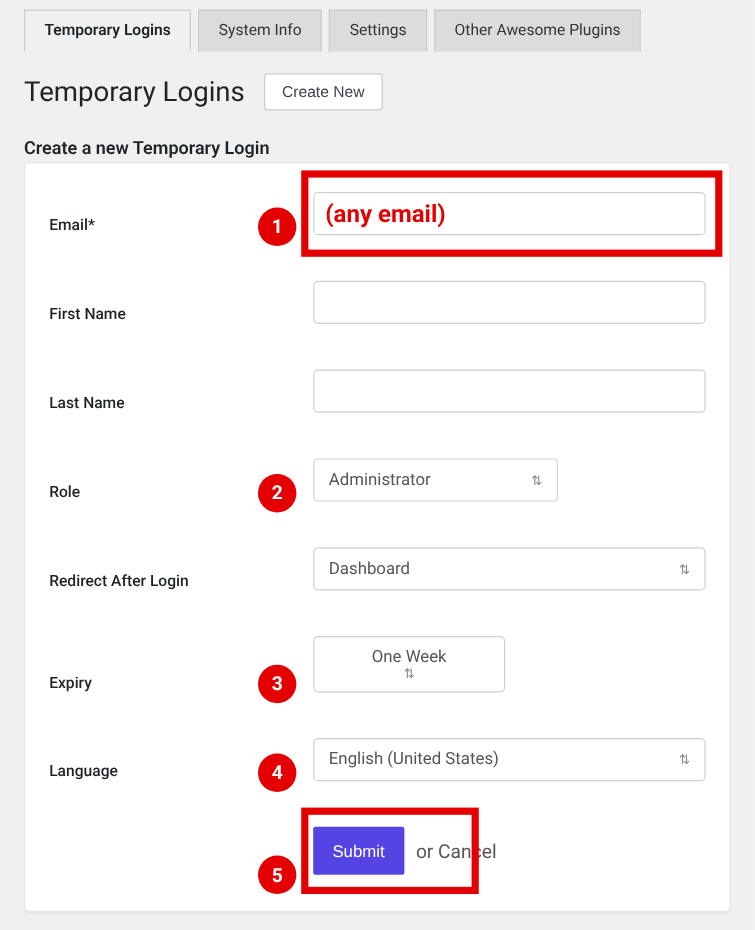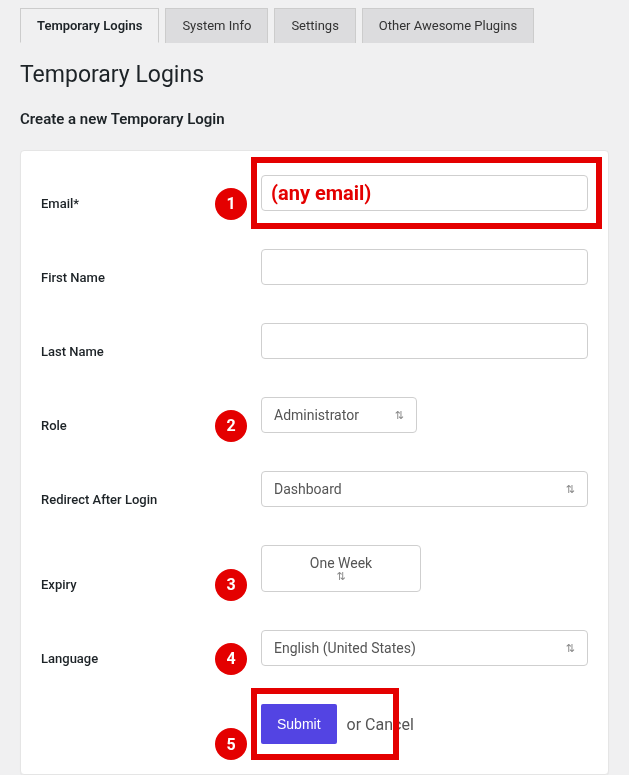--- a/index.html
+++ b/index.html
@@ -50,21 +50,21 @@
       padding: 7px 14px;
       font-size: 13px;
       color: #3c434a;
       border-radius: 3px;
       cursor: pointer;
     }
     .sub-heading {
       font-size: 15px;
       font-weight: 600;
       color: #1d2327;
-      margin-bottom: 22px;
+      margin-bottom: 3px;
     }
     .form-card {
       background: #fff;
       border: 1px solid #e5e5e5;
       border-radius: 4px;
       padding: 24px 20px;
       box-shadow: 0 1px 1px rgba(0,0,0,0.04);
     }
     .form-row {
       display: flex;
@@ -102,21 +102,21 @@
       align-items: center;
       justify-content: space-between;
       padding: 9px 12px;
       border: 1px solid #cfcfcf;
       border-radius: 4px;
       font-size: 14px;
       color: #555;
       background: #fff;
       cursor: pointer;
     }
-    .select-small { width: 156px; }
+    .select-small { width: 204px; }
     .select-medium { width: 160px; flex-direction: column; }
     .select-full { width: 100%; }
     .updown-icon {
       color: #888;
       font-size: 11px;
       line-height: 1;
     }
     .callout {
       width: 32px;
       height: 32px;
@@ -189,20 +189,21 @@
 <div class="tabs">
   <div class="tab active">Temporary Logins</div>
   <div class="tab">System Info</div>
   <div class="tab">Settings</div>
   <div class="tab">Other Awesome Plugins</div>
 </div>
 
 <div class="content">
   <div class="page-header">
     <h1 class="page-title">Temporary Logins</h1>
+    <button class="create-new-btn">Create New</button>
   </div>
 
   <div class="sub-heading">Create a new Temporary Login</div>
 
   <div class="form-card">
 
     <div class="form-row">
       <div class="label-col">
         <span class="field-label">Email*</span>
         <span class="callout">1</span>

